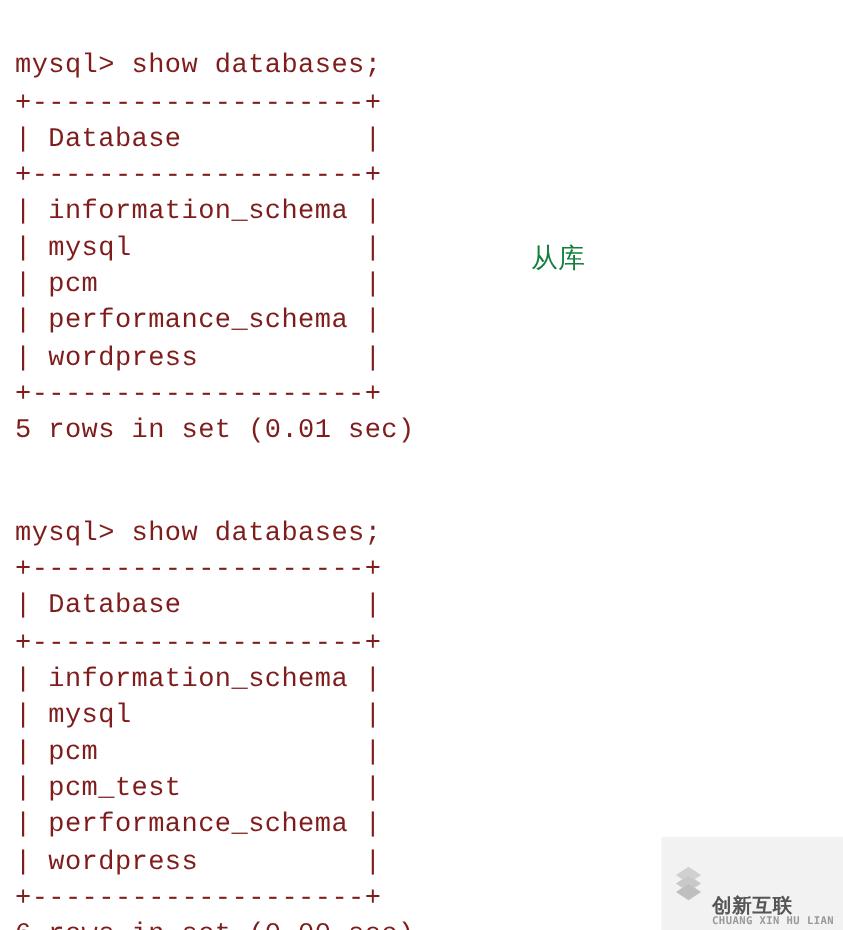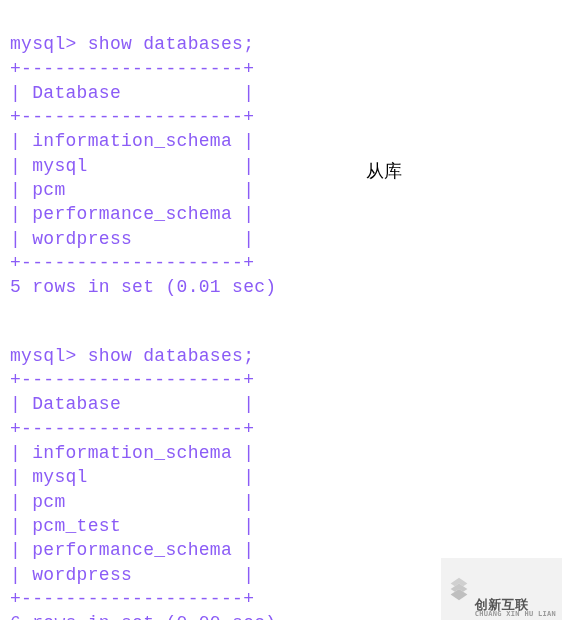--- a/index.html
+++ b/index.html
@@ -13,29 +13,29 @@
       background: #ffffff;
       width: 562px;
       height: 620px;
       position: relative;
       padding: 8px 10px;
       line-height: 1.35;
     }
     .terminal {
       font-family: "Courier New", "Noto Sans Mono CJK", monospace;
       white-space: pre;
-      color: #8b5cf6;
+      color: #7f1d1d;
       letter-spacing: 0.3px;
     }
     .annotation {
       position: absolute;
-      left: 366px;
+      left: 354px;
       top: 160px;
-      color: #000000;
-      font-family: Liberation Mono, monospace;
+      color: #15803d;
+      font-family: Liberation Sans, sans-serif;
       font-size: 18px;
       font-weight: 500;
     }
     .watermark {
       position: absolute;
       right: 0;
       bottom: 0;
       display: flex;
       align-items: center;
       background: #f2f2f2;

